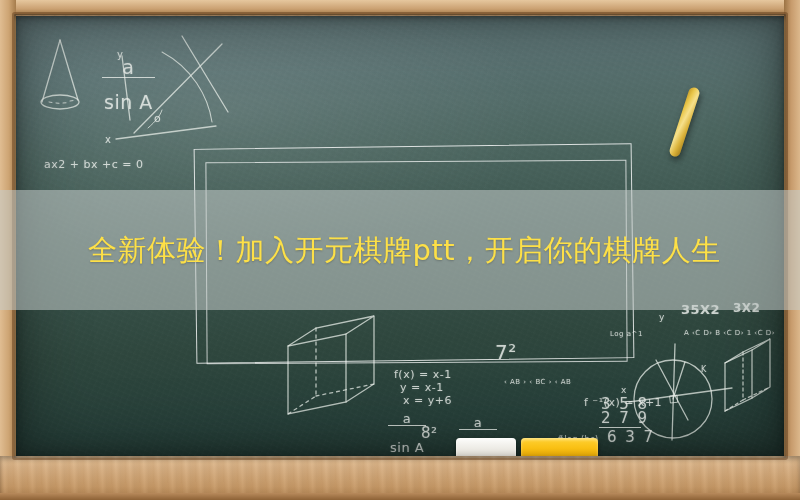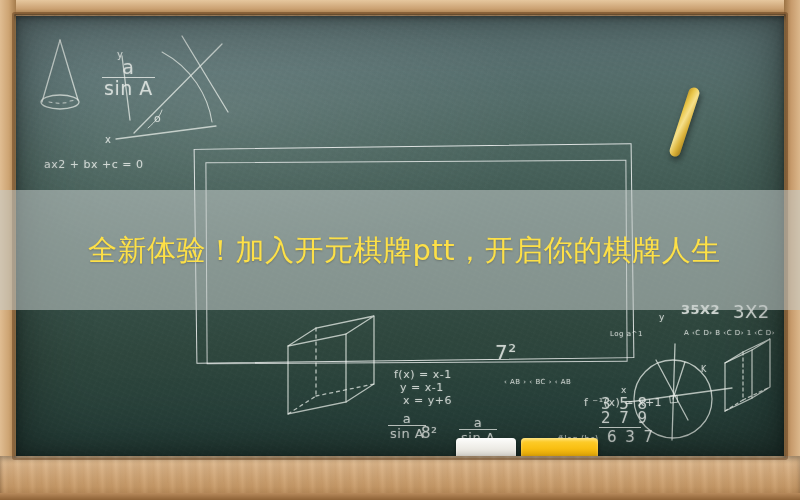--- a/index.html
+++ b/index.html
@@ -68,21 +68,21 @@
     position:absolute;
     color:rgba(236,240,236,.80);
     font-family:"DejaVu Sans","Liberation Sans",sans-serif;
     letter-spacing:.5px;
     text-shadow:0 0 2px rgba(255,255,255,.22);
     white-space:nowrap;
     user-select:none;
   }
   .frac{display:inline-block;text-align:center;line-height:1.0;vertical-align:middle;}
   .frac .num{display:block;padding:0 2px;}
-  .frac .den{display:block;border-top:1px solid rgba(236,240,236,.8);padding:1px 2px 0;}
+  .frac .den{display:block;border-top:1px solid rgba(236,240,236,.8);padding:15px 2px 0;}
 
   
   .rect-outer{
     position:absolute;left:179px;top:130px;width:436px;height:213px;
     border:1.6px solid rgba(255,255,255,.80);
     transform:rotate(-0.75deg);
   }
   .rect-inner{
     position:absolute;left:190px;top:145px;width:419px;height:200px;
     border:1.4px solid rgba(255,255,255,.72);
@@ -207,21 +207,21 @@
       </div>
       <div class="chalk-text" style="left:541px;top:419px;font-size:8px">#log (bc)</div>
 
       <div class="chalk-text" style="left:568px;top:380px;font-size:11px">f ⁻¹(x) = x+1</div>
       <div class="chalk-text" style="left:585px;top:379px;font-size:15px;letter-spacing:2px">3 5 8</div>
       <div class="chalk-text" style="left:585px;top:393px;font-size:15px;letter-spacing:2px"><span>2 7 9</span></div>
       <div style="position:absolute;left:583px;top:411px;width:42px;height:1px;background:rgba(236,240,236,.8)"></div>
       <div class="chalk-text" style="left:591px;top:412px;font-size:15px;letter-spacing:2px">6 3 7</div>
 
       <div class="chalk-text" style="left:665px;top:286px;font-size:13px;font-weight:600">35X2</div>
-      <div class="chalk-text" style="left:717px;top:285px;font-size:18px;font-weight:400">3X2</div>
+      <div class="chalk-text" style="left:717px;top:285px;font-size:12px;font-weight:700">3X2</div>
       <div class="chalk-text" style="left:668px;top:313px;font-size:7px">A ‹C D› B ‹C D› 1 ‹C D›</div>
       <div class="chalk-text" style="left:594px;top:314px;font-size:7px">Log  a^1</div>
       <div class="chalk-text" style="left:643px;top:296px;font-size:9px">y</div>
       <div class="chalk-text" style="left:605px;top:369px;font-size:9px">x</div>
       <div class="chalk-text" style="left:685px;top:349px;font-size:8px">K</div>
     </div>
 
     <div class="rect-outer"></div>
     <div class="rect-inner"></div>
 

